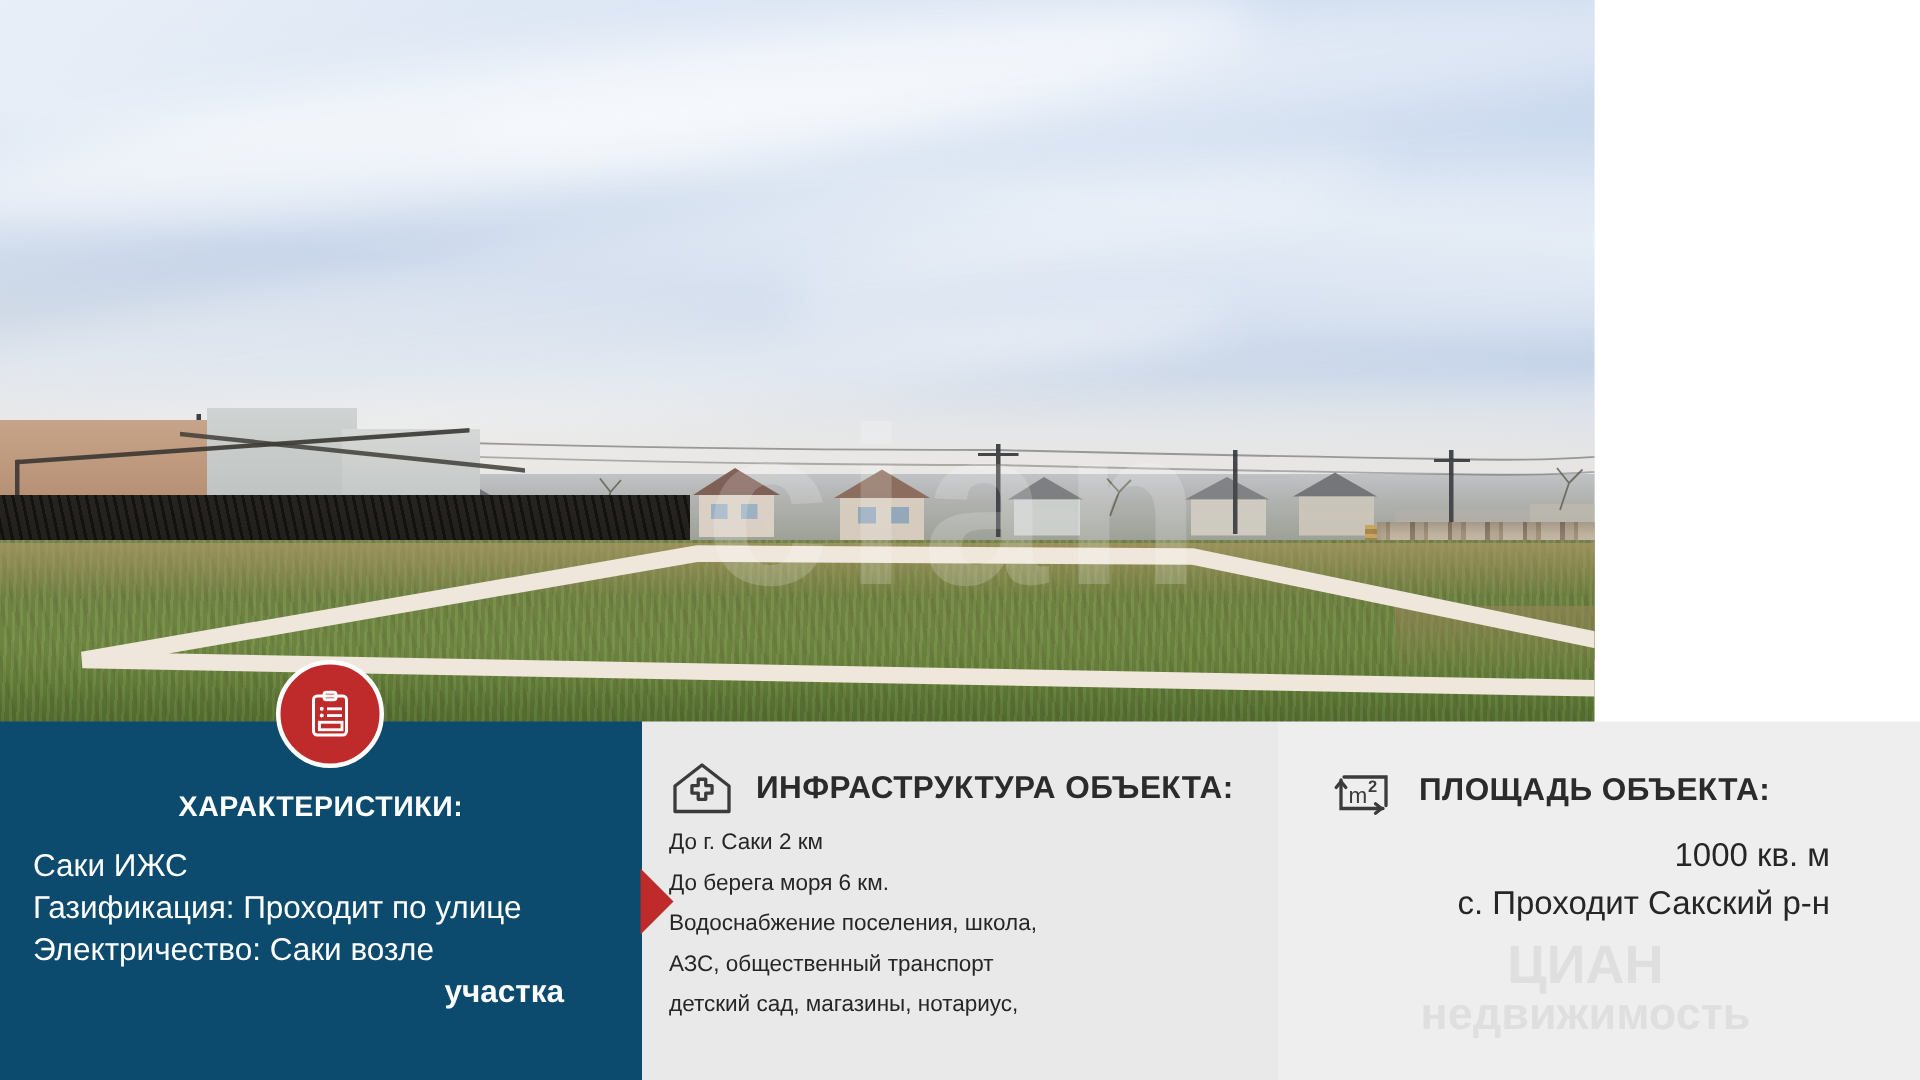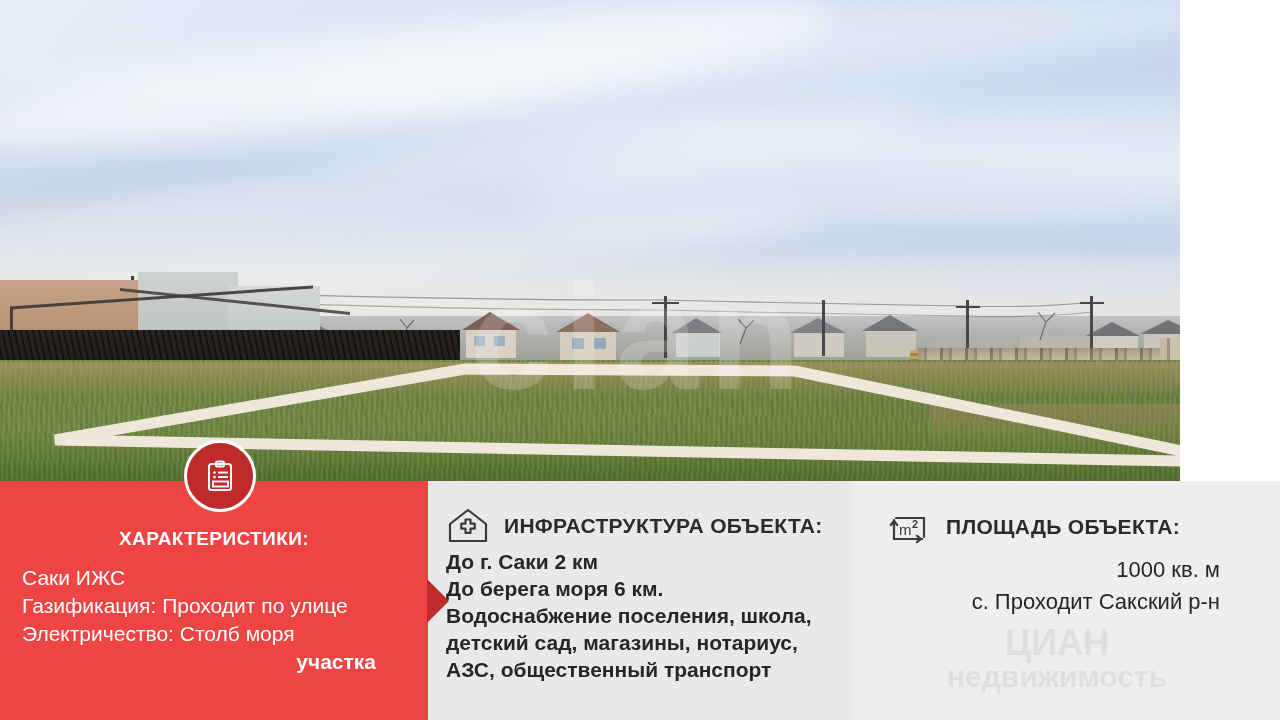--- a/index.html
+++ b/index.html
@@ -17,21 +17,21 @@
     width: 1280px;
     height: 720px;
     overflow: hidden;
     background: #ffffff;
   }
 
   
   #photo {
     position: absolute;
     left: 0; top: 0;
-    width: 1180px;
+    width: 1063px;
     height: 482px;
     overflow: hidden;
   }
 
   
   .sky {
     position: absolute;
     left: 0; top: 0;
     width: 1280px;
     height: 340px;
@@ -219,21 +219,21 @@
     position: absolute;
     left: 0; top: 481px;
     width: 1280px;
     height: 239px;
     display: flex;
   }
 
   .panel-red {
     position: relative;
     width: 428px;
-    background: #ef4444;
+    background: #0c4a6e;
     color: #ffffff;
     box-sizing: border-box;
     padding: 47px 10px 0 10px;
   }
   .panel-red .arrow {
     position: absolute;
     right: -21px;
     top: 50%;
     transform: translateY(-50%);
     width: 0; height: 0;
@@ -297,24 +297,23 @@
     margin-bottom: 2px;
   }
   .head-row .ico { flex: 0 0 auto; display: block; }
   .grey-title {
     font-size: 21px;
     font-weight: 700;
     letter-spacing: .3px;
     color: #2b2b2b;
   }
   .grey-lines {
-    font-size: 21px;
+    font-size: 15px;
     line-height: 27px;
     color: #262626;
-    font-weight: bold;
   }
   .area-lines {
     font-size: 22px;
     line-height: 32px;
     color: #262626;
     text-align: right;
     padding-right: 46px;
     padding-top: 4px;
   }
   .panel-grey2 .head-row { padding-left: 6px; }
@@ -457,43 +456,43 @@
           <rect x="15" y="17.1" width="10" height="1.9" fill="#ffffff"></rect>
           <rect x="10" y="22.5" width="15" height="5" fill="none" stroke="#ffffff" stroke-width="1.9"></rect>
         </svg>
       </div>
 
       <div class="red-title">ХАРАКТЕРИСТИКИ:</div>
 
       <div class="red-lines">
         <div>Саки ИЖС</div>
         <div>Газификация: Проходит по улице</div>
-        <div>Электричество: Столб моря</div>
+        <div>Электричество: Саки возле</div>
         <div class="l-right">участка</div>
       </div>
 
       <div class="arrow"></div>
     </div>
 
     <div class="panel-grey">
 
       <div class="head-row">
         <svg class="ico" width="44" height="40" viewBox="0 0 44 40">
           <path d="M4,18 L22,4 L40,18 L40,35 L4,35 Z" fill="none" stroke="#3b3b3b" stroke-width="2.2" stroke-linejoin="round"></path>
           <path d="M19.5,13.5 h5 v4.2 h4.2 v5 h-4.2 v4.2 h-5 v-4.2 h-4.2 v-5 h4.2 Z" fill="none" stroke="#3b3b3b" stroke-width="2.2" stroke-linejoin="round"></path>
         </svg>
         <div class="grey-title">ИНФРАСТРУКТУРА ОБЪЕКТА:</div>
       </div>
 
       <div class="grey-lines">
         <div>До г. Саки 2 км</div>
         <div>До берега моря 6 км.</div>
         <div>Водоснабжение поселения, школа,</div>
+        <div>АЗС, общественный транспорт</div>
         <div>детский сад, магазины, нотариус,</div>
-        <div>АЗС, общественный транспорт</div>
       </div>
     </div>
 
     <div class="panel-grey2">
 
       <div class="head-row">
         <svg class="ico" width="46" height="42" viewBox="0 0 46 42">
           <path d="M8,14 L8,33 L36,33" fill="none" stroke="#3b3b3b" stroke-width="2.2" stroke-linecap="round"></path>
           <path d="M10,12 L38,12 L38,31" fill="none" stroke="#3b3b3b" stroke-width="2.2" stroke-linecap="round"></path>
           <path d="M8,15 l-3.2,4 M8,15 l3.2,4" fill="none" stroke="#3b3b3b" stroke-width="2.2" stroke-linecap="round"></path>

